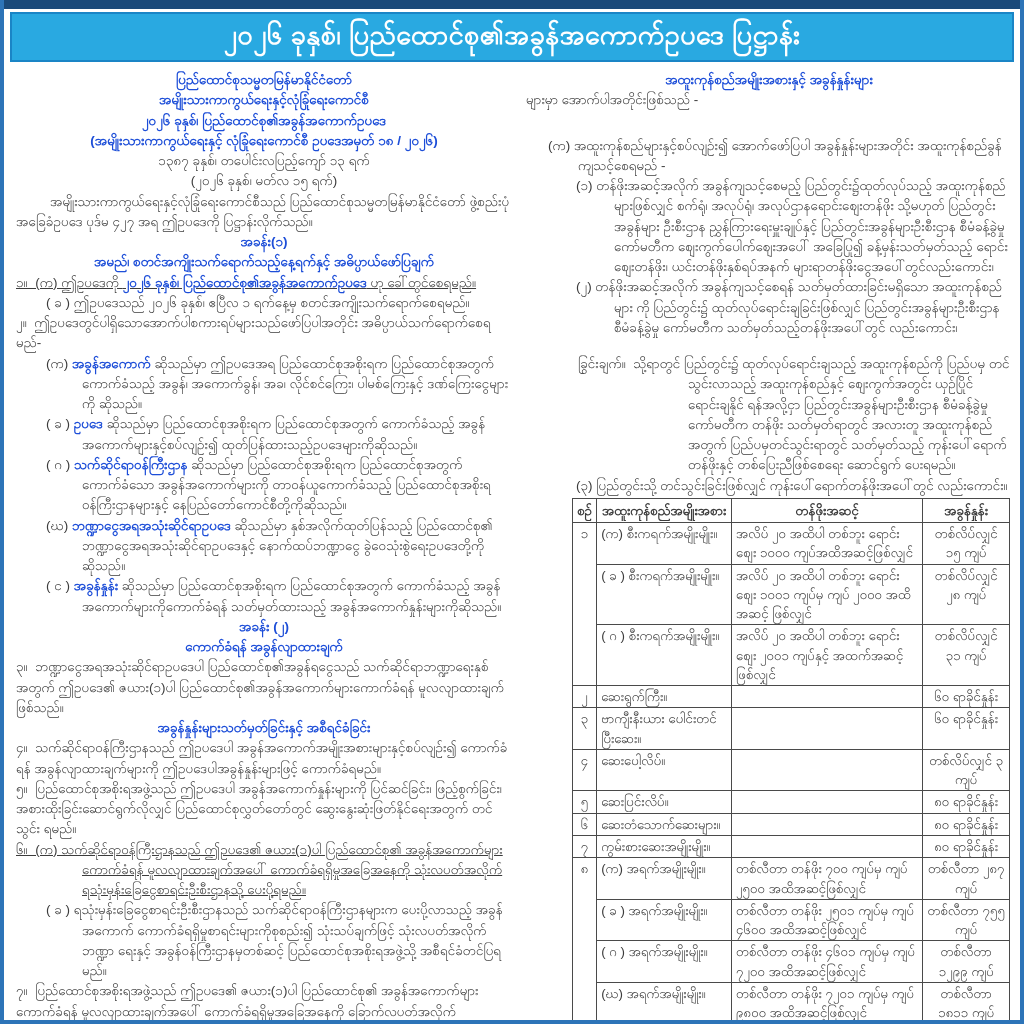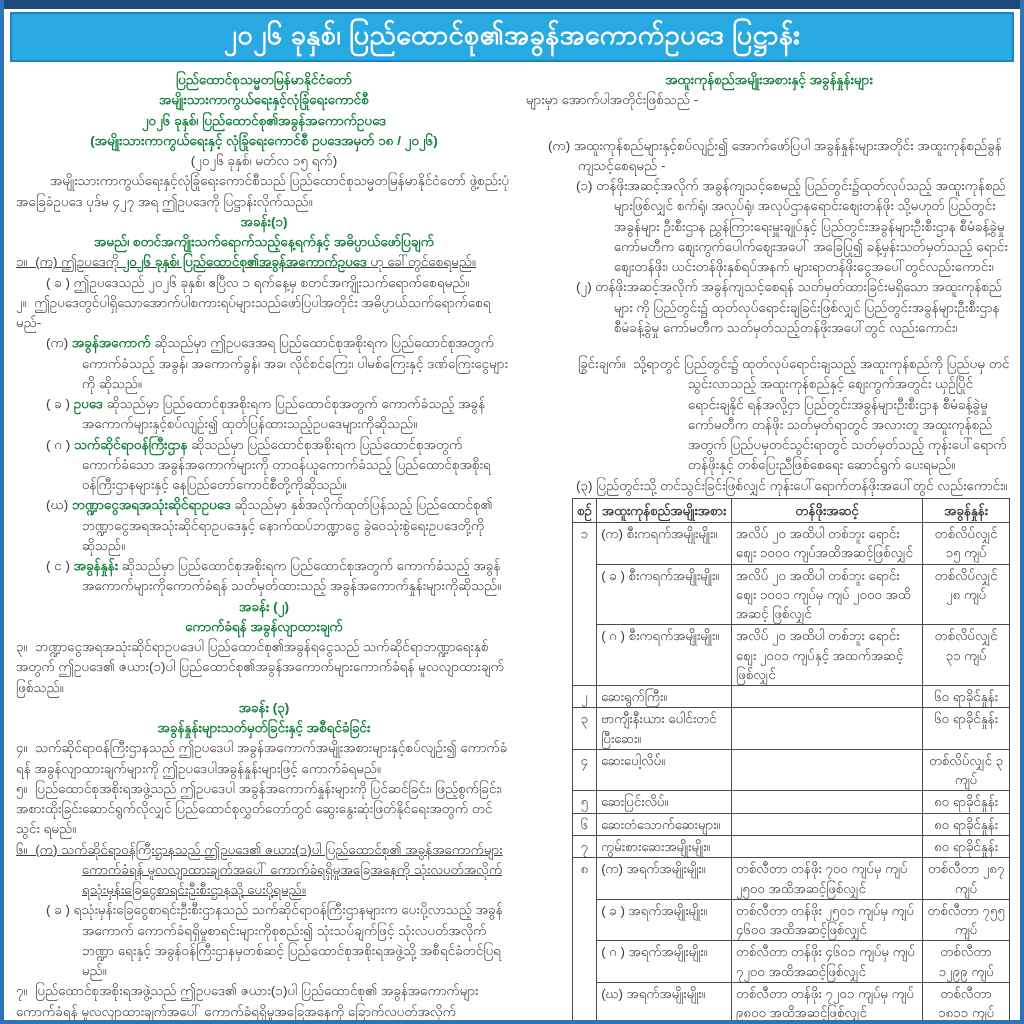--- a/index.html
+++ b/index.html
@@ -23,21 +23,21 @@
   .c{text-align:center;}
   .pi{text-indent:34px;}
   .n{}
   .s1{padding-left:66px;text-indent:-66px;text-decoration:underline;}
   .s2{padding-left:66px;text-indent:-36px;}
   
   .r0{}
   .ra{padding-left:52px;text-indent:-30px;margin-top:25px;}
   .rn{padding-left:88px;text-indent:-38px;}
   .rx{padding-left:162px;text-indent:-110px;margin-top:16px;}
-  .blk b{color:#15803d;}
+  .blk b{color:#1d4ed8;}
   
   table.tax{border-collapse:collapse;margin:2px 0 0 46px;width:438px;table-layout:fixed;}
   table.tax th,table.tax td{
     border:1px solid #4a4a4a;padding:1px 4px;vertical-align:top;
     font-size:13.3px;line-height:1.45;color:#3c3c3c;word-wrap:break-word;
   }
   table.tax th{font-weight:bold;text-align:center;padding:2px 2px;}
   .w-no{width:24px;}
   .w-item{width:134px;}
   .w-tier{width:190px;}
@@ -52,36 +52,36 @@
   <div class="topstrip"></div>
   <div class="banner">
     <span class="banner-title">၂၀၂၆ ခုနှစ်၊ ပြည်ထောင်စု၏အခွန်အကောက်ဥပဒေ ပြဋ္ဌာန်း</span>
   </div>
   <div class="cols">
     <div class="col-left">
         <div class="blk cb"><b>ပြည်ထောင်စုသမ္မတမြန်မာနိုင်ငံတော်</b></div>
         <div class="blk cb"><b>အမျိုးသားကာကွယ်ရေးနှင့်လုံခြုံရေးကောင်စီ</b></div>
         <div class="blk cb"><b>၂၀၂၆ ခုနှစ်၊ ပြည်ထောင်စု၏အခွန်အကောက်ဥပဒေ</b></div>
         <div class="blk cb"><b>(အမျိုးသားကာကွယ်ရေးနှင့် လုံခြုံရေးကောင်စီ ဥပဒေအမှတ် ၁၈ / ၂၀၂၆)</b></div>
+        <div class="blk c"><span>၁၃၈၇ ခုနှစ်၊ တပေါင်းလပြည့်ကျော် ၁၃  ရက်</span></div>
         <div class="blk c"><span>(၂၀၂၆ ခုနှစ်၊ မတ်လ ၁၅ ရက်)</span></div>
         <div class="blk pi"><span>အမျိုးသားကာကွယ်ရေးနှင့်လုံခြုံရေးကောင်စီသည် ပြည်ထောင်စုသမ္မတမြန်မာနိုင်ငံတော် ဖွဲ့စည်းပုံအခြေခံဥပဒေ ပုဒ်မ ၄၂၇ အရ  ဤဥပဒေကို ပြဋ္ဌာန်းလိုက်သည်။</span></div>
         <div class="blk cb"><b>အခန်း(၁)</b></div>
         <div class="blk cb"><b>အမည်၊ စတင်အကျိုးသက်ရောက်သည့်နေ့ရက်နှင့် အဓိပ္ပာယ်ဖော်ပြချက်</b></div>
         <div class="blk s1"><span>၁။&nbsp;&nbsp;(က) ဤဥပဒေကို </span><b>၂၀၂၆ ခုနှစ်၊ ပြည်ထောင်စု၏အခွန်အကောက်ဥပဒေ</b><span> ဟု ခေါ်တွင်စေရမည်။</span></div>
         <div class="blk s2"><span>( ခ ) ဤဥပဒေသည် ၂၀၂၆ ခုနှစ်၊ ဧပြီလ ၁ ရက်နေ့မှ စတင်အကျိုးသက်ရောက်စေရမည်။</span></div>
         <div class="blk n"><span>၂။&nbsp;&nbsp;ဤဥပဒေတွင်ပါရှိသောအောက်ပါစကားရပ်များသည်ဖော်ပြပါအတိုင်း အဓိပ္ပာယ်သက်ရောက်စေရမည်-</span></div>
         <div class="blk s2"><span>(က) </span><b>အခွန်အကောက်</b><span> ဆိုသည်မှာ ဤဥပဒေအရ ပြည်ထောင်စုအစိုးရက ပြည်ထောင်စုအတွက် ကောက်ခံသည့် အခွန်၊ အကောက်ခွန်၊ အခ၊ လိုင်စင်ကြေး၊ ပါမစ်ကြေးနှင့် ဒဏ်ကြေးငွေများကို ဆိုသည်။</span></div>
         <div class="blk s2"><span>( ခ ) </span><b>ဥပဒေ</b><span> ဆိုသည်မှာ ပြည်ထောင်စုအစိုးရက ပြည်ထောင်စုအတွက် ကောက်ခံသည့် အခွန် အကောက်များနှင့်စပ်လျဉ်း၍ ထုတ်ပြန်ထားသည့်ဥပဒေများကိုဆိုသည်။</span></div>
         <div class="blk s2"><span>( ဂ ) </span><b>သက်ဆိုင်ရာဝန်ကြီးဌာန</b><span> ဆိုသည်မှာ ပြည်ထောင်စုအစိုးရက ပြည်ထောင်စုအတွက် ကောက်ခံသော အခွန်အကောက်များကို တာဝန်ယူကောက်ခံသည့် ပြည်ထောင်စုအစိုးရ ဝန်ကြီးဌာနများနှင့် နေပြည်တော်ကောင်စီတို့ကိုဆိုသည်။</span></div>
         <div class="blk s2"><span>(ဃ) </span><b>ဘဏ္ဍာငွေအရအသုံးဆိုင်ရာဥပဒေ</b><span> ဆိုသည်မှာ နှစ်အလိုက်ထုတ်ပြန်သည့် ပြည်ထောင်စု၏ ဘဏ္ဍာငွေအရအသုံးဆိုင်ရာဥပဒေနှင့် နောက်ထပ်ဘဏ္ဍာငွေ ခွဲဝေသုံးစွဲရေးဥပဒေတို့ကို ဆိုသည်။</span></div>
         <div class="blk s2"><span>( င ) </span><b>အခွန်နှုန်း</b><span> ဆိုသည်မှာ ပြည်ထောင်စုအစိုးရက ပြည်ထောင်စုအတွက် ကောက်ခံသည့် အခွန် အကောက်များကိုကောက်ခံရန် သတ်မှတ်ထားသည့် အခွန်အကောက်နှုန်းများကိုဆိုသည်။</span></div>
         <div class="blk cb"><b>အခန်း (၂)</b></div>
         <div class="blk cb"><b>ကောက်ခံရန် အခွန်လျာထားချက်</b></div>
         <div class="blk n"><span>၃။&nbsp;&nbsp;ဘဏ္ဍာငွေအရအသုံးဆိုင်ရာဥပဒေပါ ပြည်ထောင်စု၏အခွန်ရငွေသည် သက်ဆိုင်ရာဘဏ္ဍာရေးနှစ် အတွက် ဤဥပဒေ၏ ဇယား(၁)ပါ ပြည်ထောင်စု၏အခွန်အကောက်များကောက်ခံရန် မူလလျာထားချက် ဖြစ်သည်။</span></div>
-        <div class="blk cb"><b>အခန်း (၃)</b></div>
         <div class="blk cb"><b>အခွန်နှုန်းများသတ်မှတ်ခြင်းနှင့် အစီရင်ခံခြင်း</b></div>
         <div class="blk n"><span>၄။&nbsp;&nbsp;သက်ဆိုင်ရာဝန်ကြီးဌာနသည် ဤဥပဒေပါ အခွန်အကောက်အမျိုးအစားများနှင့်စပ်လျဉ်း၍ ကောက်ခံရန် အခွန်လျာထားချက်များကို ဤဥပဒေပါအခွန်နှုန်းများဖြင့် ကောက်ခံရမည်။</span></div>
         <div class="blk n"><span>၅။&nbsp;&nbsp;ပြည်ထောင်စုအစိုးရအဖွဲ့သည် ဤဥပဒေပါ အခွန်အကောက်နှုန်းများကို ပြင်ဆင်ခြင်း၊ ဖြည့်စွက်ခြင်း၊ အစားထိုးခြင်းဆောင်ရွက်လိုလျှင် ပြည်ထောင်စုလွှတ်တော်တွင် ဆွေးနွေးဆုံးဖြတ်နိုင်ရေးအတွက် တင်သွင်း ရမည်။</span></div>
         <div class="blk s1"><span>၆။&nbsp;&nbsp;(က) သက်ဆိုင်ရာဝန်ကြီးဌာနသည် ဤဥပဒေ၏ ဇယား(၁)ပါ ပြည်ထောင်စု၏ အခွန်အကောက်များ ကောက်ခံရန် မူလလျာထားချက်အပေါ်  ကောက်ခံရရှိမှုအခြေအနေကို သုံးလပတ်အလိုက် ရသုံးမှန်းခြေငွေစာရင်းဦးစီးဌာနသို့ ပေးပို့ရမည်။</span></div>
         <div class="blk s2"><span>( ခ ) ရသုံးမှန်းခြေငွေစာရင်းဦးစီးဌာနသည် သက်ဆိုင်ရာဝန်ကြီးဌာနများက ပေးပို့လာသည့် အခွန် အကောက် ကောက်ခံရရှိမှုစာရင်းများကိုစုစည်း၍ သုံးသပ်ချက်ဖြင့် သုံးလပတ်အလိုက် ဘဏ္ဍာ ရေးနှင့် အခွန်ဝန်ကြီးဌာနမှတစ်ဆင့် ပြည်ထောင်စုအစိုးရအဖွဲ့သို့ အစီရင်ခံတင်ပြရမည်။</span></div>
         <div class="blk n"><span>၇။&nbsp;&nbsp;ပြည်ထောင်စုအစိုးရအဖွဲ့သည် ဤဥပဒေ၏ ဇယား(၁)ပါ ပြည်ထောင်စု၏ အခွန်အကောက်များ ကောက်ခံရန် မူလလျာထားချက်အပေါ် ကောက်ခံရရှိမှုအခြေအနေကို ခြောက်လပတ်အလိုက် ပြည်ထောင်စု လွှတ်တော်သို့ အစီရင်ခံတင်ပြရမည်။</span></div>
       </div>
     <div class="col-right">
       <div>
           <div class="blk cb"><b>အထူးကုန်စည်အမျိုးအစားနှင့် အခွန်နှုန်းများ</b></div>

